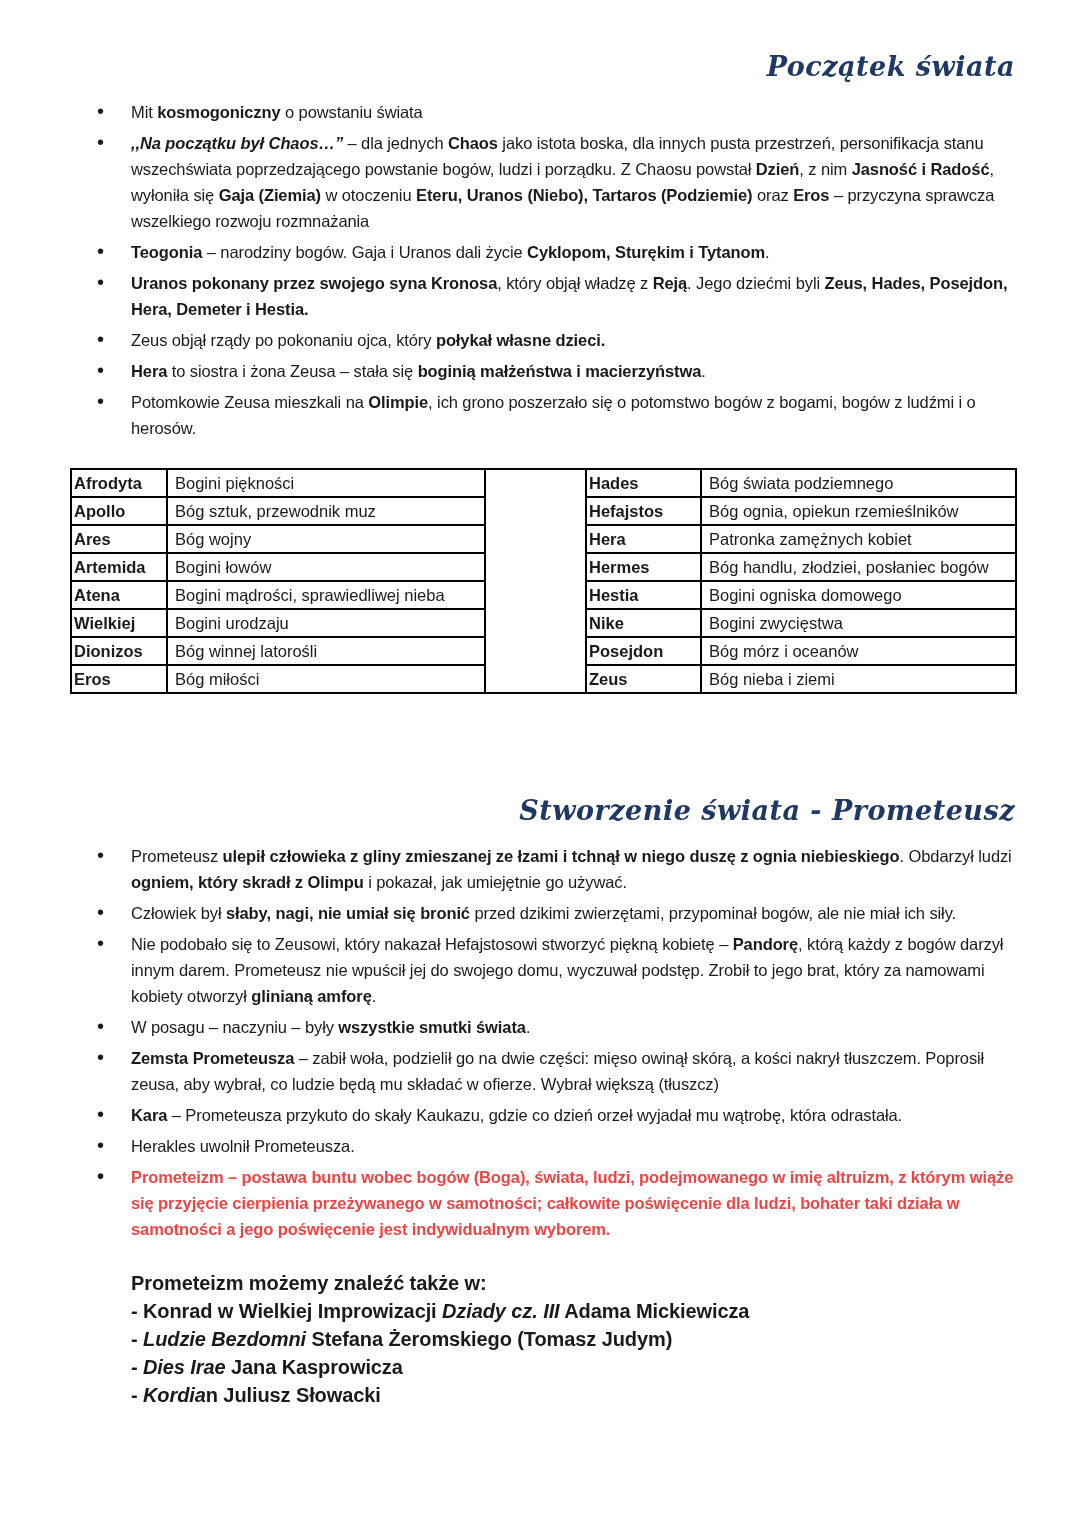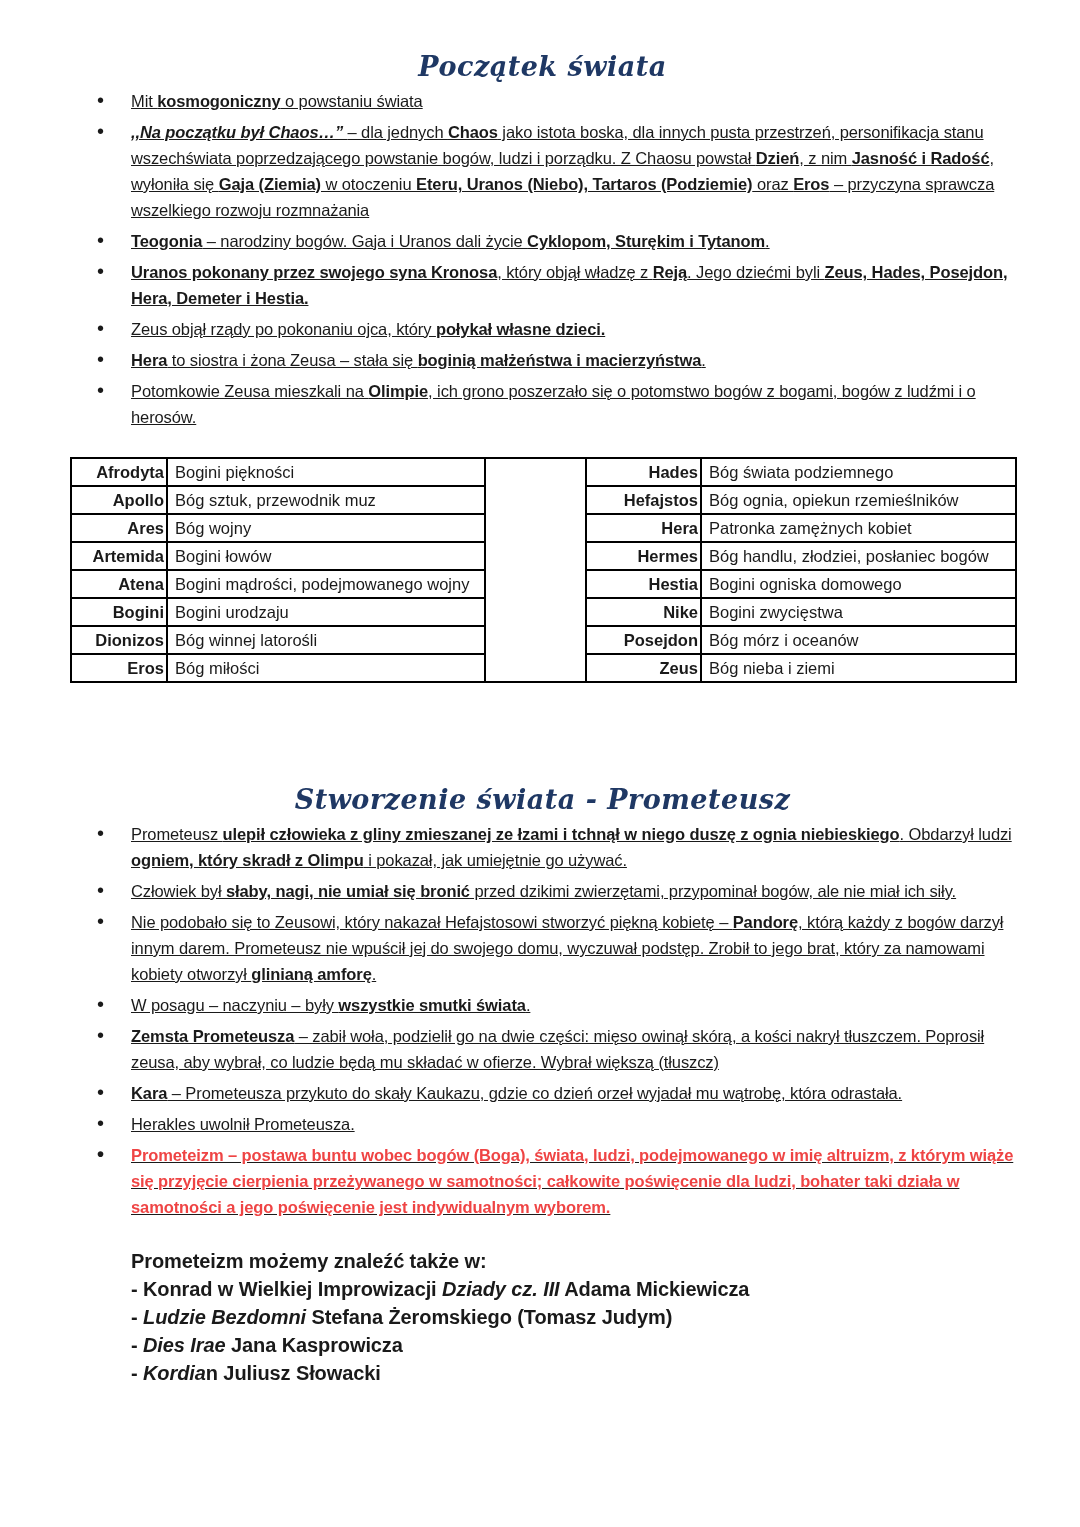--- a/index.html
+++ b/index.html
@@ -2,46 +2,46 @@
 <html><head>
 <meta charset="utf-8">
 <style>
   html,body{margin:0;padding:0;}
   body{
     width:1080px;height:1527px;overflow:hidden;background:#ffffff;
     font-family:"Liberation Sans",sans-serif;color:#1a1a1a;
   }
   .page{padding:50px 65px 0 70px;box-sizing:border-box;width:1080px;height:1527px;}
   .section-title{
-    margin:0;text-align:center;
+    margin:0;text-align:right;
     font-family:"DejaVu Serif",serif;font-style:italic;font-weight:bold;
     font-size:27px;line-height:34px;color:#1f3864;letter-spacing:0.5px;
   }
-  ul.bullets{list-style:none;margin:4px 0 0 0;padding:0 0 0 27px;text-decoration:underline;}
+  ul.bullets{list-style:none;margin:15px 0 0 0;padding:0 0 0 27px;}
   ul.bullets li{
     position:relative;padding-left:34px;margin-bottom:5px;
     font-size:16.5px;line-height:26px;letter-spacing:-0.1px;
   }
   ul.bullets li::before{
     content:"\2022";position:absolute;left:0;top:-1px;
     font-size:20px;color:#1a1a1a;
   }
   ul.bullets li.navy{color:#ef4444;font-weight:bold;}
   .seg-b{font-weight:bold;}
   .seg-bi{font-weight:bold;font-style:italic;}
   .gods-table-wrap{margin-top:27px;}
   table.gods{
     border-collapse:collapse;table-layout:fixed;width:945px;
   }
   table.gods td{
     border:2px solid #000;padding:1px 7px;
     font-size:16.5px;line-height:24px;vertical-align:middle;
     overflow:hidden;
   }
-  table.gods td.gname{font-weight:bold;text-align:right;padding:1px 2px;}
+  table.gods td.gname{font-weight:bold;text-align:left;padding:1px 2px;}
   table.gods td.ggap{border-top:2px solid #000;border-bottom:2px solid #000;}
   .section-2{margin-top:100px;}
   .note{margin:27px 0 0 61px;}
   .note .note-line{
     font-size:20px;line-height:28px;font-weight:bold;letter-spacing:-0.1px;
   }
 </style>
 </head>
 <body>
 
@@ -90,26 +90,26 @@
             <td class="gdesc">Patronka zamężnych kobiet</td>
           </tr>
           <tr>
             <td class="gname">Artemida</td>
             <td class="gdesc">Bogini łowów</td>
             <td class="gname">Hermes</td>
             <td class="gdesc">Bóg handlu, złodziei, posłaniec bogów</td>
           </tr>
           <tr>
             <td class="gname">Atena</td>
-            <td class="gdesc">Bogini mądrości, podejmowanego wojny</td>
+            <td class="gdesc">Bogini mądrości, sprawiedliwej nieba</td>
             <td class="gname">Hestia</td>
             <td class="gdesc">Bogini ogniska domowego</td>
           </tr>
           <tr>
-            <td class="gname">Bogini</td>
+            <td class="gname">Wielkiej</td>
             <td class="gdesc">Bogini urodzaju</td>
             <td class="gname">Nike</td>
             <td class="gdesc">Bogini zwycięstwa</td>
           </tr>
           <tr>
             <td class="gname">Dionizos</td>
             <td class="gdesc">Bóg winnej latorośli</td>
             <td class="gname">Posejdon</td>
             <td class="gdesc">Bóg mórz i oceanów</td>
           </tr>

